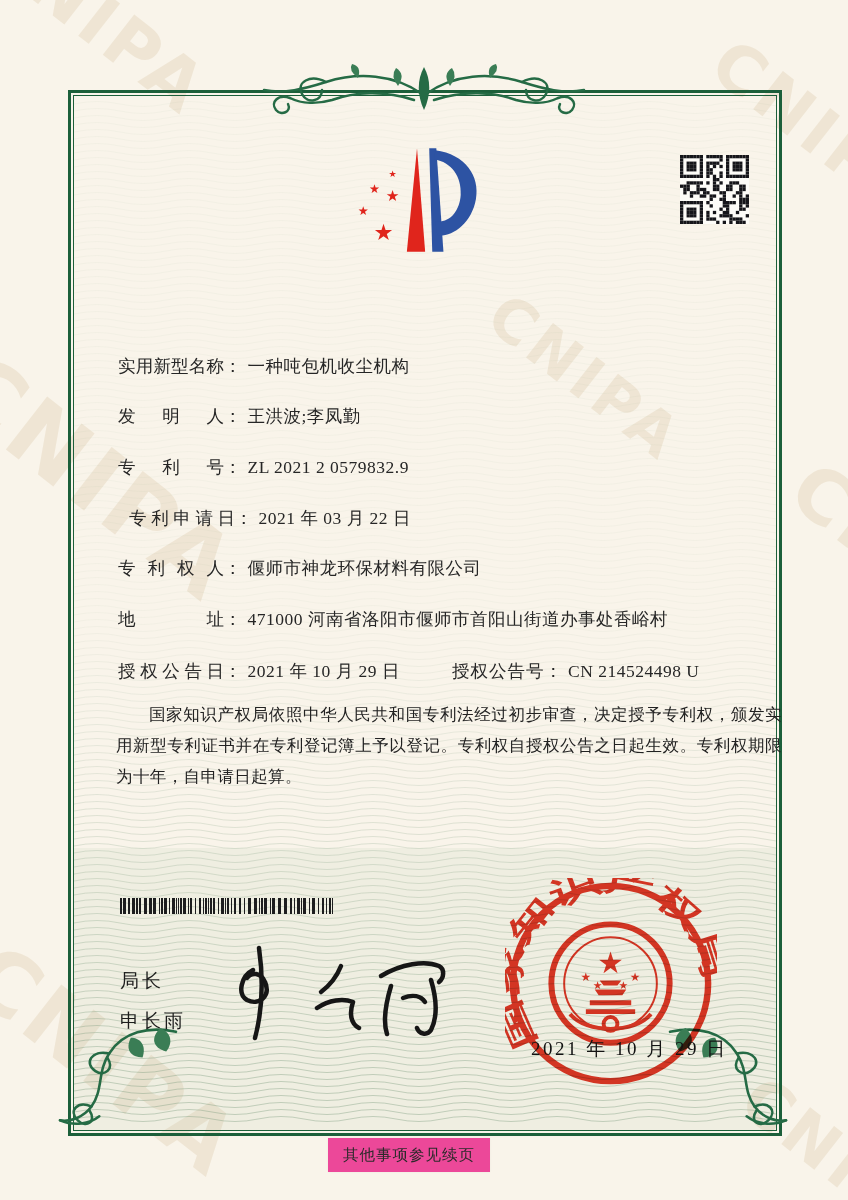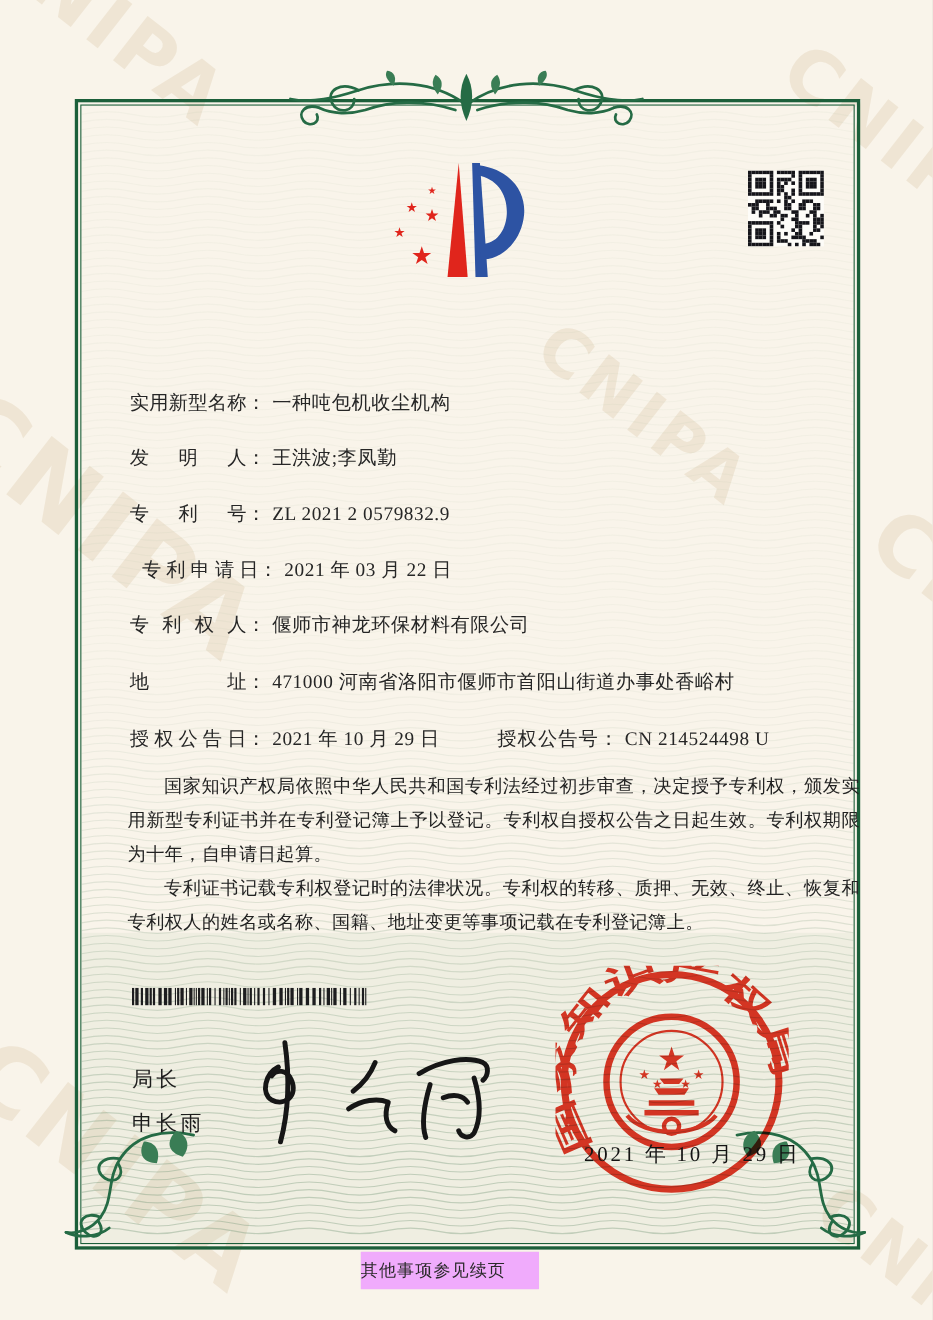--- a/index.html
+++ b/index.html
@@ -44,22 +44,22 @@
   
   .sig-text{position:absolute;z-index:5;left:120px;font-family:Liberation Serif, serif;font-size:19px;letter-spacing:3px;color:#1c1c1c;}
   .sig-svg{position:absolute;z-index:5;left:225px;top:942px;width:230px;height:100px;}
   
   .seal{position:absolute;z-index:6;left:505px;top:878px;width:212px;height:212px;mix-blend-mode:multiply;opacity:.95;}
   .seal-date{position:absolute;z-index:7;left:531px;top:1036px;font-size:19px;letter-spacing:2.5px;color:#131313;}
   
   .page-info{position:absolute;z-index:5;left:68px;top:1086px;width:708px;text-align:center;font-size:16px;letter-spacing:1.5px;}
   .cont-box{
     position:absolute;z-index:5;left:328px;top:1138px;width:162px;height:34px;
-    background:#f0abfc;box-shadow:0 0 2px rgba(0,0,0,0.06);
-    display:flex;align-items:center;justify-content:flex-start;
+    background:#ec4899;box-shadow:0 0 2px rgba(0,0,0,0.06);
+    display:flex;align-items:center;justify-content:center;
     font-size:15.5px;letter-spacing:1px;color:#2a2a2a;
   }
 </style>
 </head>
 <body>
 
 <div class="page">
 
   <div class="wm" style="left:-34px;top:-22px;font-size:70px;">CNIPA</div>
   <div class="wm" style="left:694px;top:92px;font-size:66px;">CNIPA</div>
@@ -517,21 +517,20 @@
     <div class="frow" style="top:305px;">
       <span class="flabel">授权公告日</span><span class="fcolon">：</span><span class="fvalue">2021 年 10 月 29 日</span>
       <span class="grant-right">
         <span class="glabel">授权公告号</span><span class="fcolon">：</span><span class="fvalue">CN 214524498 U</span>
       </span>
     </div>
   </div>
 
   <div class="body-text">
     <p>国家知识产权局依照中华人民共和国专利法经过初步审查，决定授予专利权，颁发实用新型专利证书并在专利登记簿上予以登记。专利权自授权公告之日起生效。专利权期限为十年，自申请日起算。</p>
-    <p>专利证书记载专利权登记时的法律状况。专利权的转移、质押、无效、终止、恢复和专利权人的姓名或名称、国籍、地址变更等事项记载在专利登记簿上。</p>
   </div>
 
   <div class="barcode">
     <svg viewBox="0 0 216 16" width="216" height="16" preserveAspectRatio="none" fill="#1d1d1f">
         <rect x="0" y="0" width="2" height="16"></rect>
         <rect x="3" y="0" width="3" height="16"></rect>
         <rect x="8" y="0" width="2" height="16"></rect>
         <rect x="12" y="0" width="3" height="16"></rect>
         <rect x="16" y="0" width="2" height="16"></rect>
         <rect x="19" y="0" width="2" height="16"></rect>

